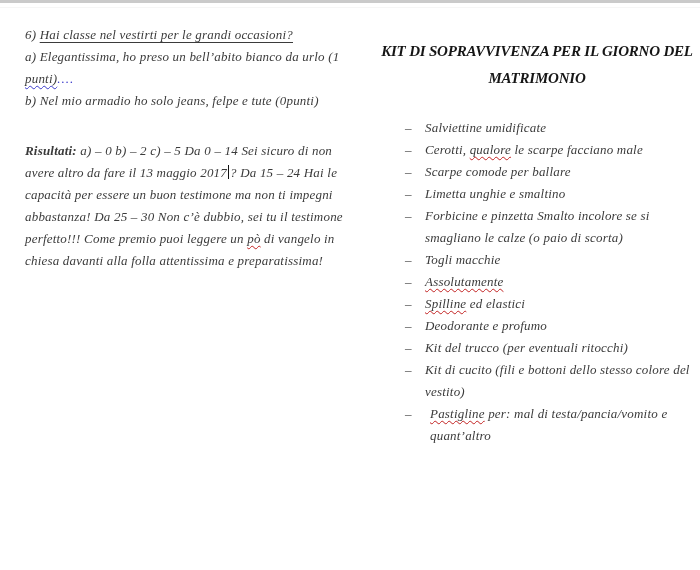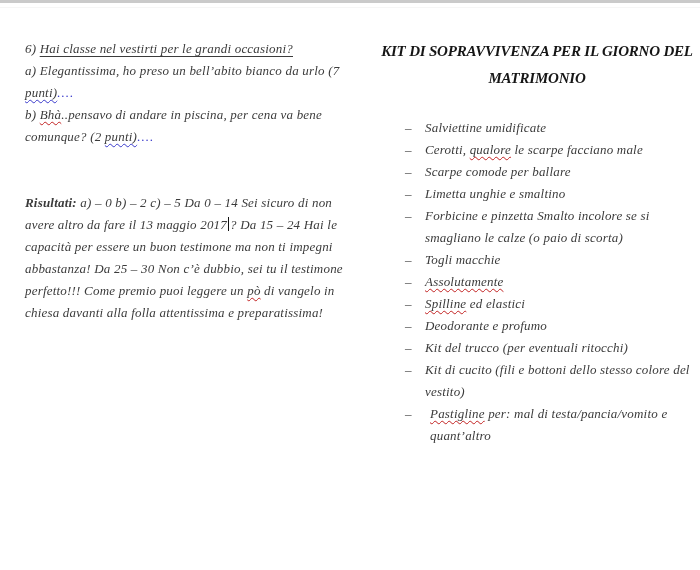--- a/index.html
+++ b/index.html
@@ -26,31 +26,31 @@
   .topbar-shadow {
     position: absolute;
     top: 7px; left: 0;
     width: 700px; height: 1px;
     background: #f6f6f6;
   }
 
   
   .col-left {
     position: absolute;
-    left: 25px; top: 38px;
+    left: 25px; top: 24px;
     width: 334px;
     font-style: italic;
     font-size: 13px;
     line-height: 22px;
     color: #3b3b3b;
     letter-spacing: 0.2px;
   }
   .para { margin: 0; }
   .block-gap { margin-top: 22px; }
-  .block-gap-lg { margin-top: 44px; }
+  .block-gap-lg { margin-top: 28px; }
 
   .u {
     text-decoration: underline;
     text-decoration-thickness: 1px;
     text-underline-offset: 3px;
   }
   .wavy-red {
     text-decoration-line: underline;
     text-decoration-style: wavy;
     text-decoration-color: #c22222;
@@ -123,27 +123,27 @@
 <body>
 
 <div class="page">
   <div class="topbar"></div>
   <div class="topbar-shadow"></div>
 
   <div class="col-left">
 
     <p class="para"><span>6) </span><span class="u">Hai classe nel vestirti per le grandi occasioni?</span></p>
 
-    <p class="para"><span>a) Elegantissima, ho preso un bell’abito bianco da urlo (7 </span><span class="wavy-blue">punti)</span><span class="dots-blue">....</span></p>
-
-
-
-
-
-    <p class="para"><span>b) </span><span class="wavy-red">Bhà</span><span>..pensavo di andare in piscina, per cena va bene comunque? (2 </span><span class="wavy-blue">punti)</span><span class="dots-blue">....</span></p>
+    <p class="para"><span>a) Elegantissima, ho preso un bell’abito bianco da urlo (1 </span><span class="wavy-blue">punti)</span><span class="dots-blue">....</span></p>
+
+    <p class="para">b) Nel mio armadio ho solo jeans, felpe e tute (0punti)</p>
+
+
+
+
 
 
     <p class="para block-gap-lg"><span class="bold">Risultati:</span><span> a) – 0 b) – 2 c) – 5 Da 0 – 14 Sei sicuro di non avere altro da fare il 13 maggio 2017</span><span class="caret"></span><span>? Da 15 – 24 Hai le capacità per essere un buon testimone ma non ti impegni abbastanza! Da 25 – 30 Non c’è dubbio, sei tu il testimone perfetto!!! Come premio puoi leggere un </span><span class="wavy-red">pò</span><span> di vangelo in chiesa davanti alla folla attentissima e preparatissima!</span></p>
 
   </div>
 
   <div class="col-title">
     <div>KIT DI SOPRAVVIVENZA PER IL GIORNO DEL</div>
     <div>MATRIMONIO</div>
   </div>

